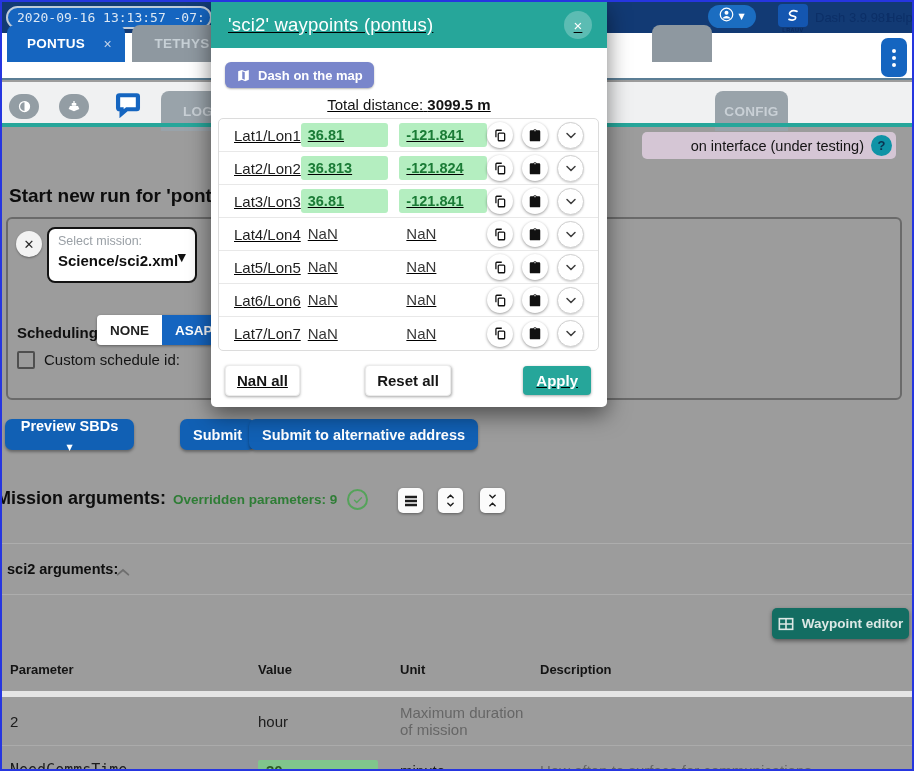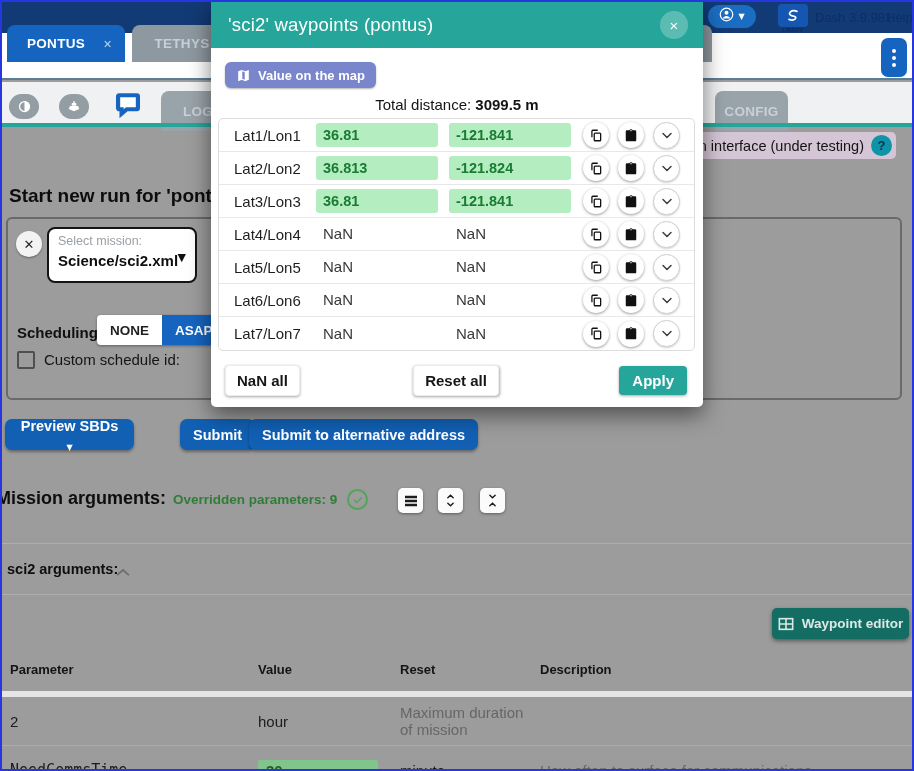--- a/index.html
+++ b/index.html
@@ -91,22 +91,22 @@
   .phead { height:49px; border-bottom:6px solid #e5e5e5; font-size:13px; font-weight:bold; color:#141414; }
   .pdata { height:49px; border-bottom:1px solid #ababab; font-size:15px; }
   .p-name { font-family:"DejaVu Sans Mono", monospace; color:#1c1c1c; }
   .p-value { color:#1c1c1c; }
   .p-value.hl { justify-self:start; background:#80c58c; color:#2c5a22; font-weight:bold; padding:2px 8px;
                 min-width:120px; border-radius:2px; }
   .p-unit { color:#1c1c1c; }
   .p-desc { color:#666; }
 
   
-  .modal { position:absolute; left:209px; top:0; width:492px; background:#fff; border-radius:0 0 5px 5px;
-           box-shadow:0 8px 22px rgba(0,0,0,.5); z-index:30; padding-bottom:10px; }
+  .modal { position:absolute; left:209px; top:0; width:396px; background:#fff; border-radius:0 0 5px 5px;
+           box-shadow:0 8px 22px rgba(0,0,0,.5); z-index:30; padding-bottom:10px;text-decoration:underline; }
   .modal-header { height:46px; background:#26a69a; display:flex; align-items:center; justify-content:space-between;
                   padding:0 15px 0 17px; }
   .modal-title { color:#fff; font-size:18.5px; letter-spacing:.2px; }
   .modal-close { width:28px; height:28px; border-radius:50%; background:rgba(255,255,255,.25); color:#fff; font-size:15px;
                  display:flex; align-items:center; justify-content:center; }
   .btn-viewmap { margin:14px 0 0 14px; height:26px; display:inline-flex; align-items:center; gap:7px; background:#7986cb;
                  border-radius:6px; color:#fff; font-size:13px; font-weight:bold; padding:0 11px;
                  box-shadow:0 1px 2px rgba(0,0,0,.3); }
   .distance { margin-top:8px; text-align:center; font-size:15px; color:#141414; }
   .distance b { font-weight:bold; }
@@ -128,20 +128,21 @@
   .btn-reset { position:absolute; left:50%; transform:translateX(-50%); }
   .btn-apply { margin-left:auto; background:#26a69a; color:#fff; border-radius:4px; padding:6px 13px; font-size:15px;
                font-weight:bold; box-shadow:0 1px 3px rgba(0,0,0,.35); }
 </style>
 </head>
 <body>
 
 <div class="page">
 
   <div class="topbar">
+    <div class="ts-chip">2020-09-16 13:13:57 -07:</div>
     <div class="account-btn">
       <span>
         <svg width="15" height="15" viewBox="0 0 24 24">
             <circle cx="12" cy="12" r="10" fill="none" stroke="#fff" stroke-width="2"></circle>
             <circle cx="12" cy="9" r="3.2" fill="#fff"></circle>
             <path d="M5.5 18.5c1.4-2.9 3.9-4.2 6.5-4.2s5.1 1.3 6.5 4.2z" fill="#fff"></path>
           </svg>
       </span>
       <span class="caret">▼</span>
     </div>
@@ -264,21 +265,21 @@
         <rect x="2" y="2" width="20" height="16" fill="none" stroke="#dce8e5" stroke-width="2.4"></rect>
         <path d="M2 10h20M12 2v16" stroke="#dce8e5" stroke-width="2.4"></path>
       </svg>
     <span>Waypoint editor</span>
   </div>
 
   <div class="ptable">
     <div class="prow phead">
       <span>Parameter</span>
       <span>Value</span>
-      <span>Reset</span>
+      <span>Unit</span>
       <span>Description</span>
     </div>
     <div>
   <div class="prow pdata">
     <span class="p-value">2</span>
     <span class="p-unit">hour</span>
     <span class="p-desc">Maximum duration of mission</span>
   </div>
 
   <div class="prow pdata">
@@ -292,21 +293,21 @@
 
   <div class="modal">
     <div class="modal-header">
       <span class="modal-title">'sci2' waypoints (pontus)</span>
       <span class="modal-close">×</span>
     </div>
     <div class="btn-viewmap">
       <svg width="15" height="15" viewBox="0 0 24 24" fill="#fff">
           <path d="M20.5 3l-6 2.1-5-2.1-6 2.1V21l6-2.1 5 2.1 6-2.1V3zM14 18.9l-4-1.7V5.1l4 1.7v12.1z"></path>
         </svg>
-      <span>Value on the map</span>
+      <span>Dash on the map</span>
     </div>
     <div class="distance">
       <span>Total distance:</span>
       <b>3099.5 m</b>
     </div>
     <div class="wp-table">
   <div class="wp-row">
     <span class="wp-label">Lat1/Lon1</span>
     <span class="wp-input wp-lat set">36.81</span>
     <span class="wp-input wp-lon set">-121.841</span>

